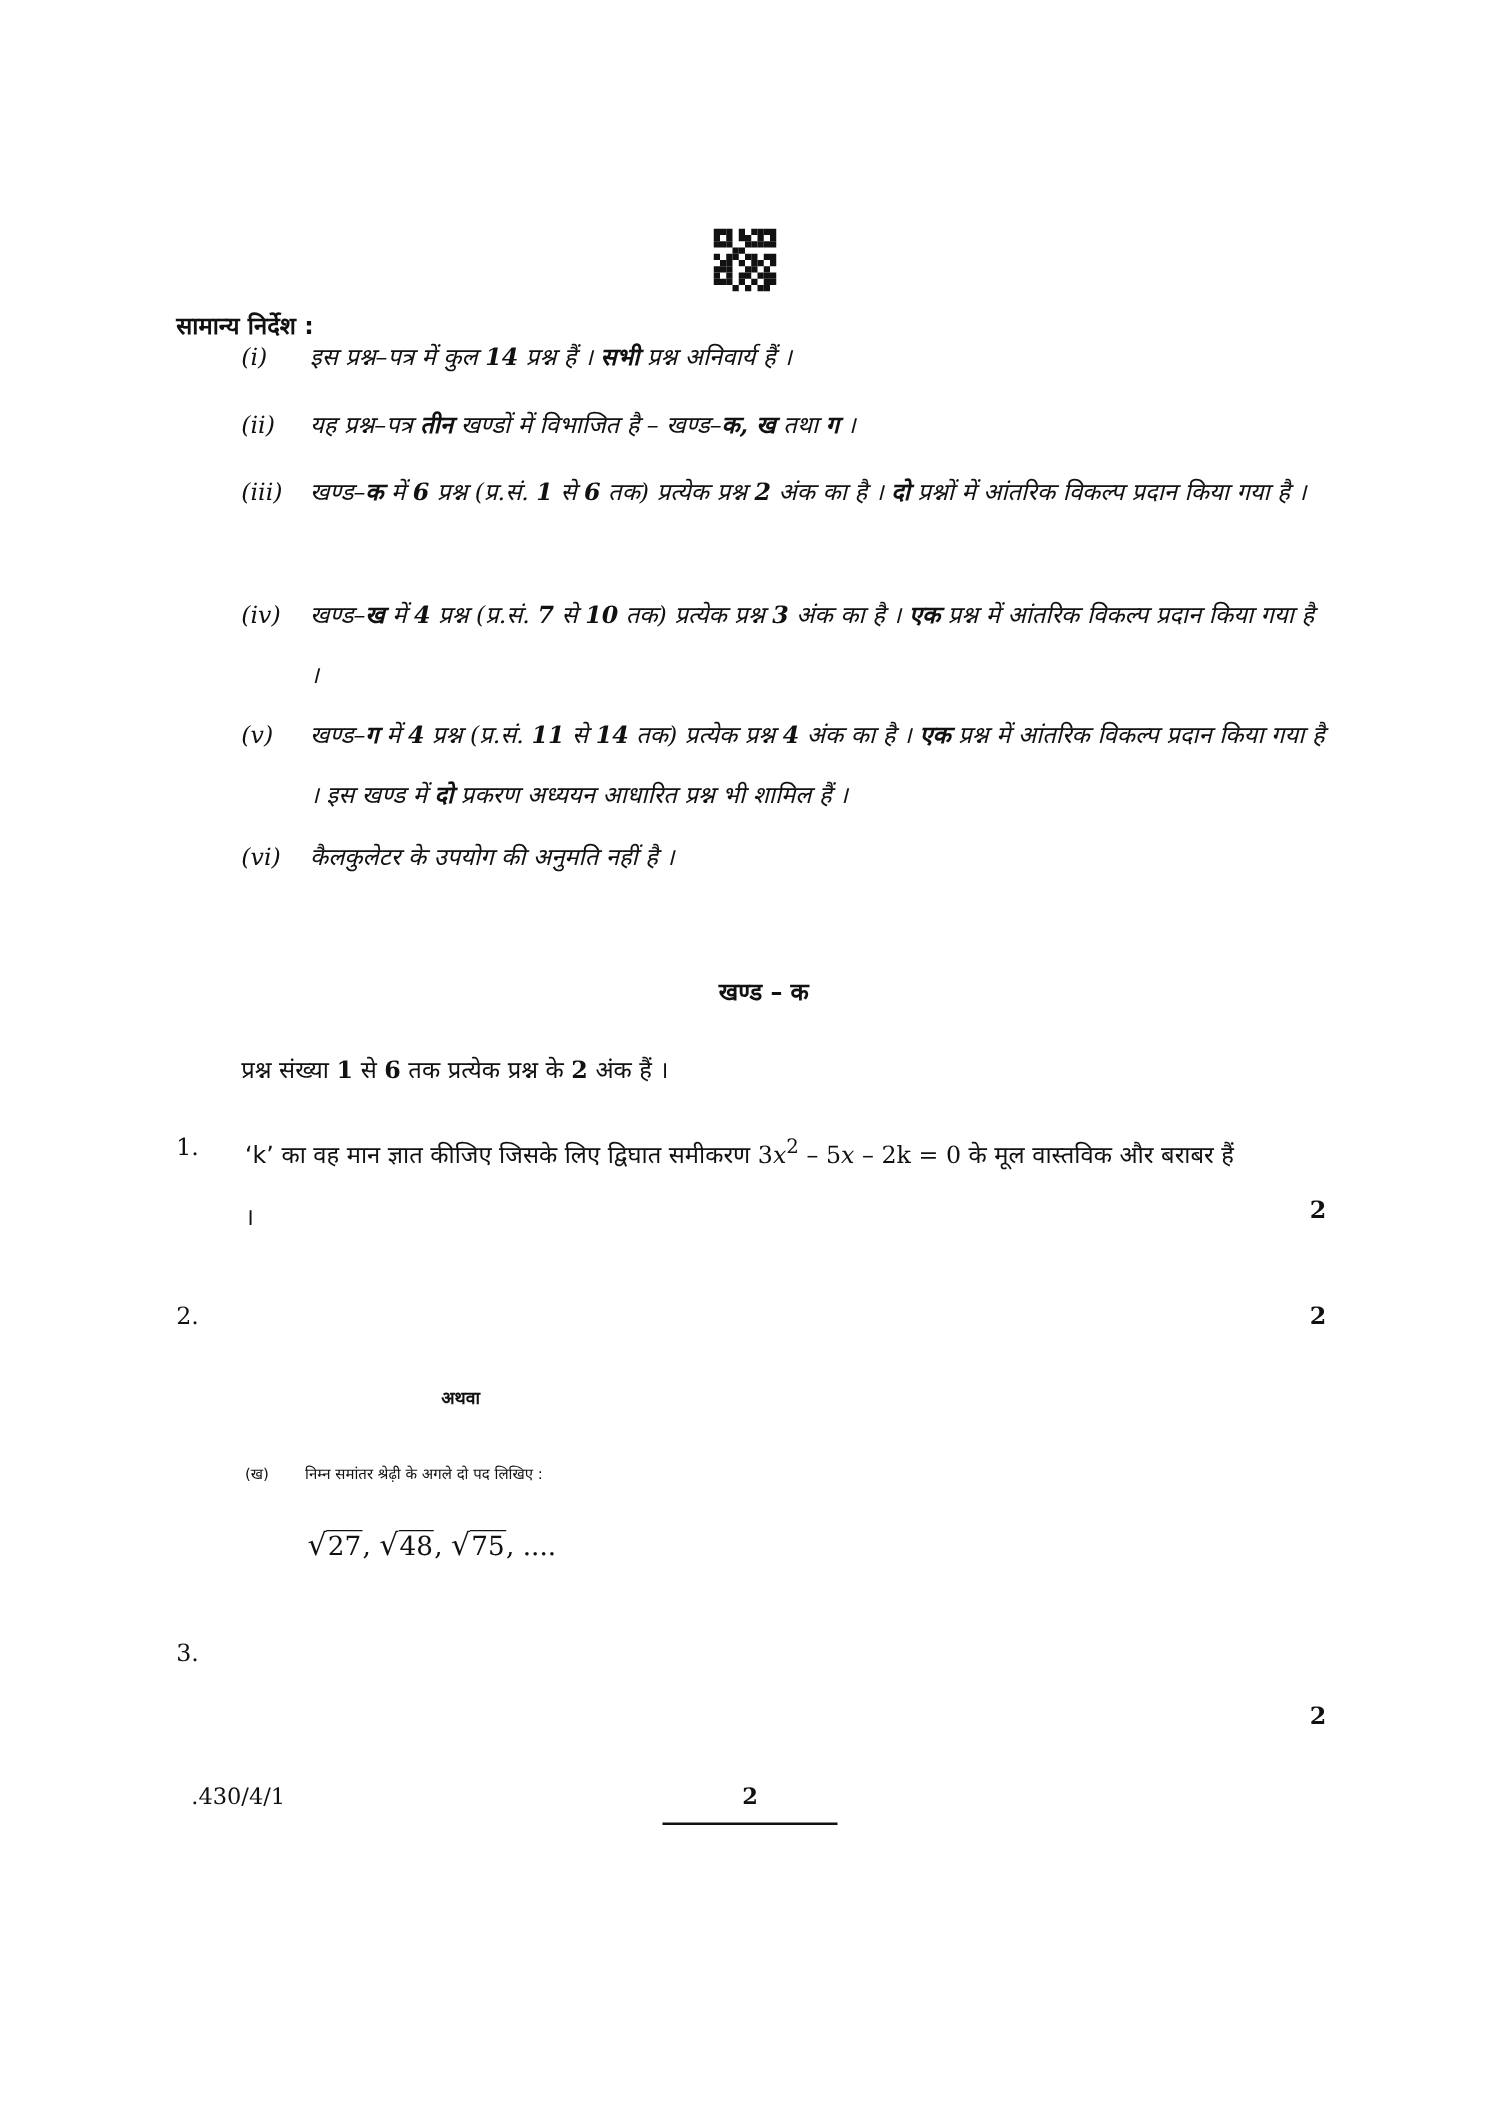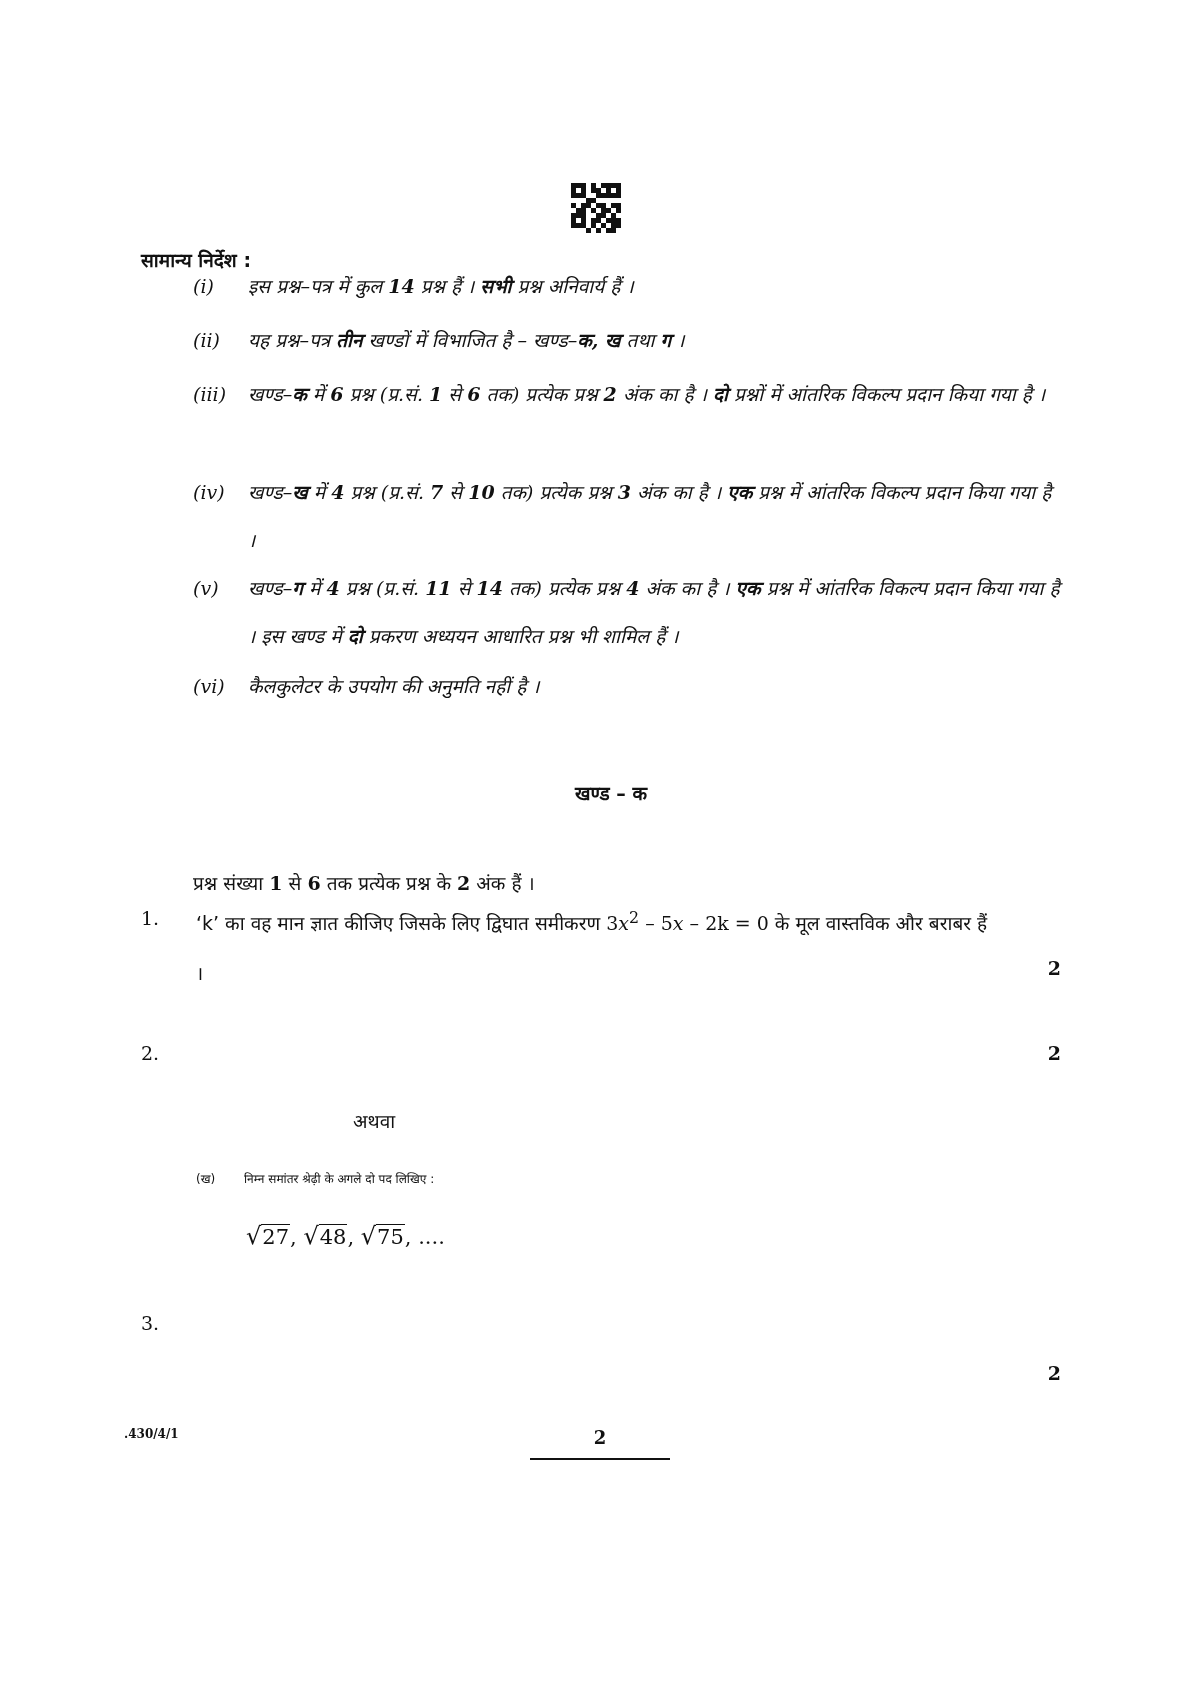--- a/index.html
+++ b/index.html
@@ -24,51 +24,51 @@
   }
   .instr .num { position: absolute; left: 0; top: 0; width: 55px; }
   .instr .txt { margin-left: 55px; display: block; }
   .instr b { font-weight: bold; font-style: italic; }
   .section-title {
     position: absolute; left: 0; width: 1190px; top: 780px; text-align: center;
     font-family: "DejaVu Sans", sans-serif; font-size: 19px; font-weight: bold; margin-left: 16px;
   }
   .section-note {
     position: absolute; left: 193px; top: 842px;
-    font-family: "DejaVu Sans", sans-serif; font-size: 19px; margin-top: 28px;
+    font-family: "DejaVu Sans", sans-serif; font-size: 19px;
   }
   .q {
     position: absolute; left: 141px; width: 920px;
     font-family: "DejaVu Sans", sans-serif; font-size: 19px; line-height: 50px;
   }
   .q .qnum { position: absolute; left: 0; top: 0; font-family: "DejaVu Serif", serif; }
   .q .qtxt { margin-left: 55px; display: block; width: 800px; }
   .marks {
     position: absolute; right: 0; font-family: "DejaVu Serif", serif; font-weight: bold; font-size: 19px;
   }
   .sub {
     position: absolute; font-family: "DejaVu Sans", sans-serif; font-size: 12px; line-height: 30px;
   }
   .sub .label { display: inline-block; width: 48px; }
   .or-text {
     position: absolute; left: 353px; top: 1108px;
-    font-family: "DejaVu Sans", sans-serif; font-size: 19px; font-weight: normal;
+    font-family: "DejaVu Sans", sans-serif; font-size: 14px; font-weight: bold;
   }
   .sqrt-series {
     position: absolute; left: 246px; top: 1222px;
     font-family: "DejaVu Serif", serif; font-size: 21px;
   }
   .sqrt { display: inline-block; }
   .sqrt .rad { font-size: 24px; }
   .sqrt .over { border-top: 1.5px solid #111; padding: 0 1px; }
   .math { font-family: "DejaVu Serif", serif; }
   .math i { font-style: italic; }
   .footer-code {
-    position: absolute; left: 124px; top: 1427px;
-    font-family: "DejaVu Serif", serif; font-weight: bold; font-size: 12px;
+    position: absolute; left: 153px; top: 1427px;
+    font-family: "DejaVu Serif", serif; font-weight: normal; font-size: 18px;
   }
   .page-num {
     position: absolute; left: 530px; top: 1427px; width: 140px; text-align: center;
     font-family: "DejaVu Serif", serif; font-weight: bold; font-size: 18px;
   }
   .page-rule {
     position: absolute; left: 530px; top: 1458px; width: 140px; height: 2px; background: #111;
   }
 </style>
 </head>

